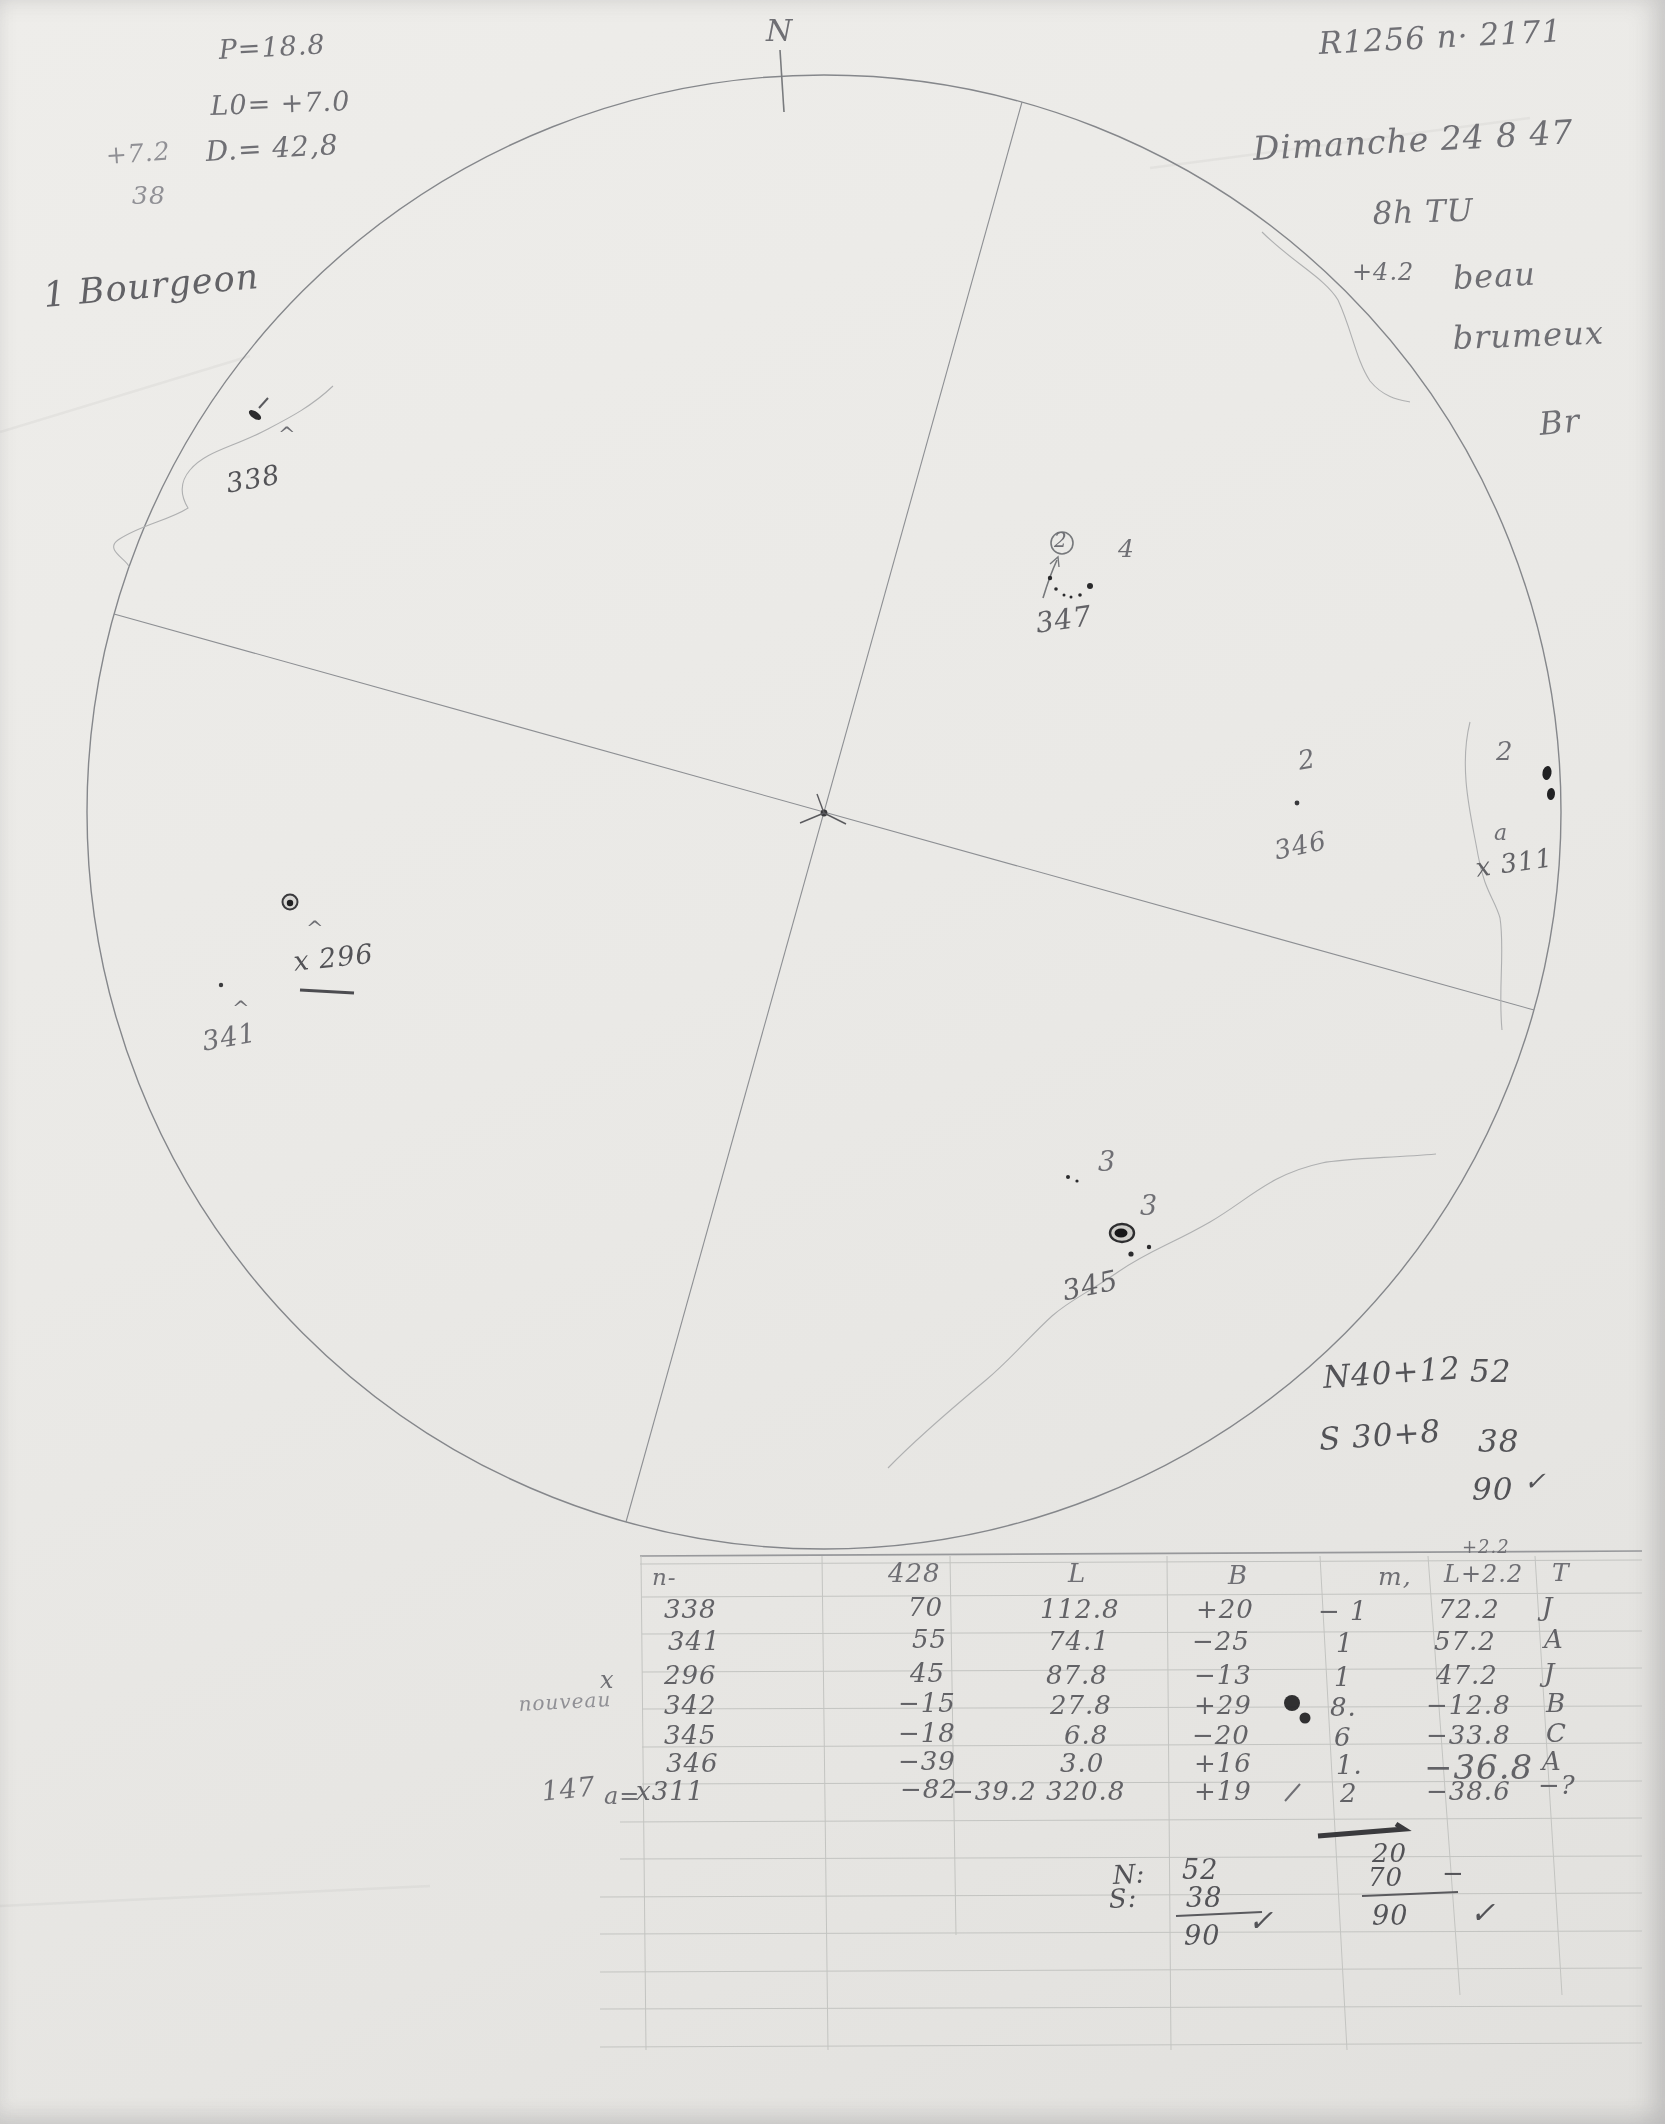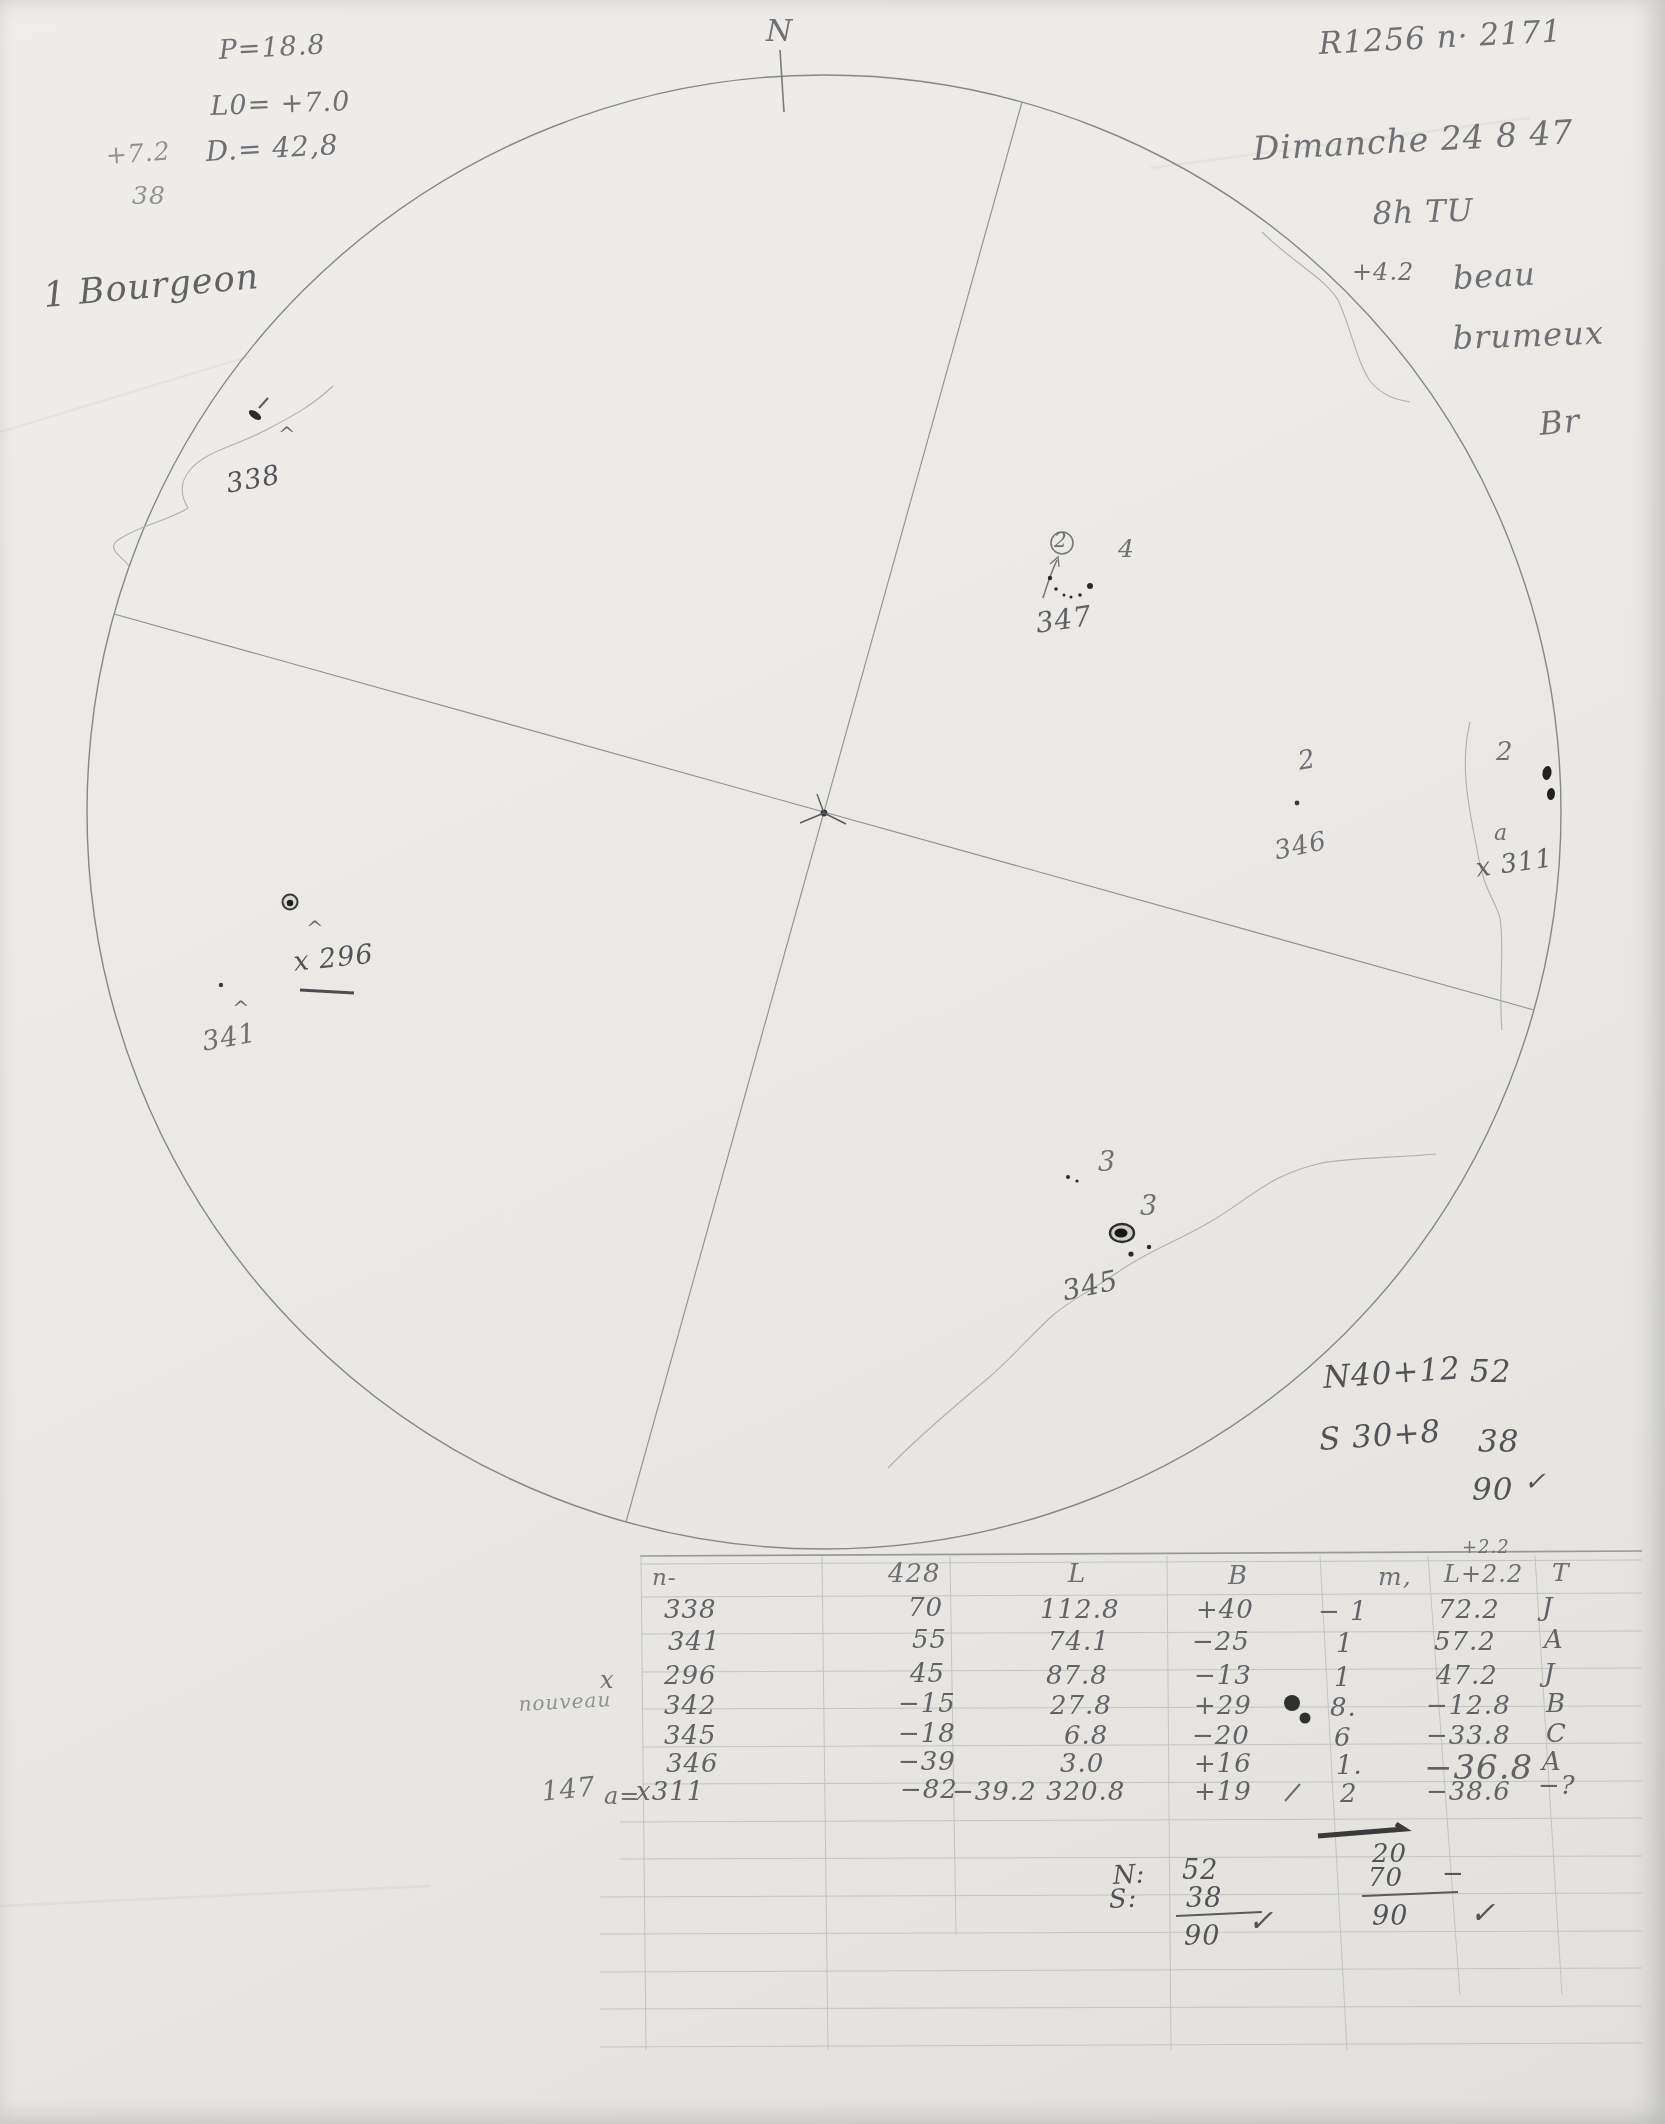--- a/index.html
+++ b/index.html
@@ -191,21 +191,21 @@
   <div class="hw" style="left:1552px;top:1560px;font-size:25px">T</div>
 
   <div class="hw" style="left:600px;top:1668px;font-size:24px">x</div>
   <div class="hw lt" style="left:518px;top:1694px;font-size:20px;transform:rotate(-3deg)">nouveau</div>
   <div class="hw" style="left:540px;top:1778px;font-size:27px;transform:rotate(-6deg)">147</div>
   <div class="hw" style="left:604px;top:1784px;font-size:24px">a=</div>
 
   <div class="hw md" style="left:664px;top:1596px;font-size:26px">338</div>
   <div class="hw md" style="left:908px;top:1594px;font-size:26px">70</div>
   <div class="hw md" style="left:1040px;top:1596px;font-size:26px">112.8</div>
-  <div class="hw md" style="left:1196px;top:1596px;font-size:26px">+40</div>
+  <div class="hw md" style="left:1196px;top:1596px;font-size:26px">+20</div>
   <div class="hw md" style="left:1318px;top:1598px;font-size:26px">− 1</div>
   <div class="hw md" style="left:1438px;top:1596px;font-size:26px">72.2</div>
   <div class="hw md" style="left:1542px;top:1594px;font-size:26px">J</div>
 
   <div class="hw md" style="left:668px;top:1628px;font-size:26px">341</div>
   <div class="hw md" style="left:912px;top:1626px;font-size:26px">55</div>
   <div class="hw md" style="left:1048px;top:1628px;font-size:26px">74.1</div>
   <div class="hw md" style="left:1192px;top:1628px;font-size:26px">−25</div>
   <div class="hw md" style="left:1336px;top:1630px;font-size:26px">1</div>
   <div class="hw md" style="left:1434px;top:1628px;font-size:26px">57.2</div>

